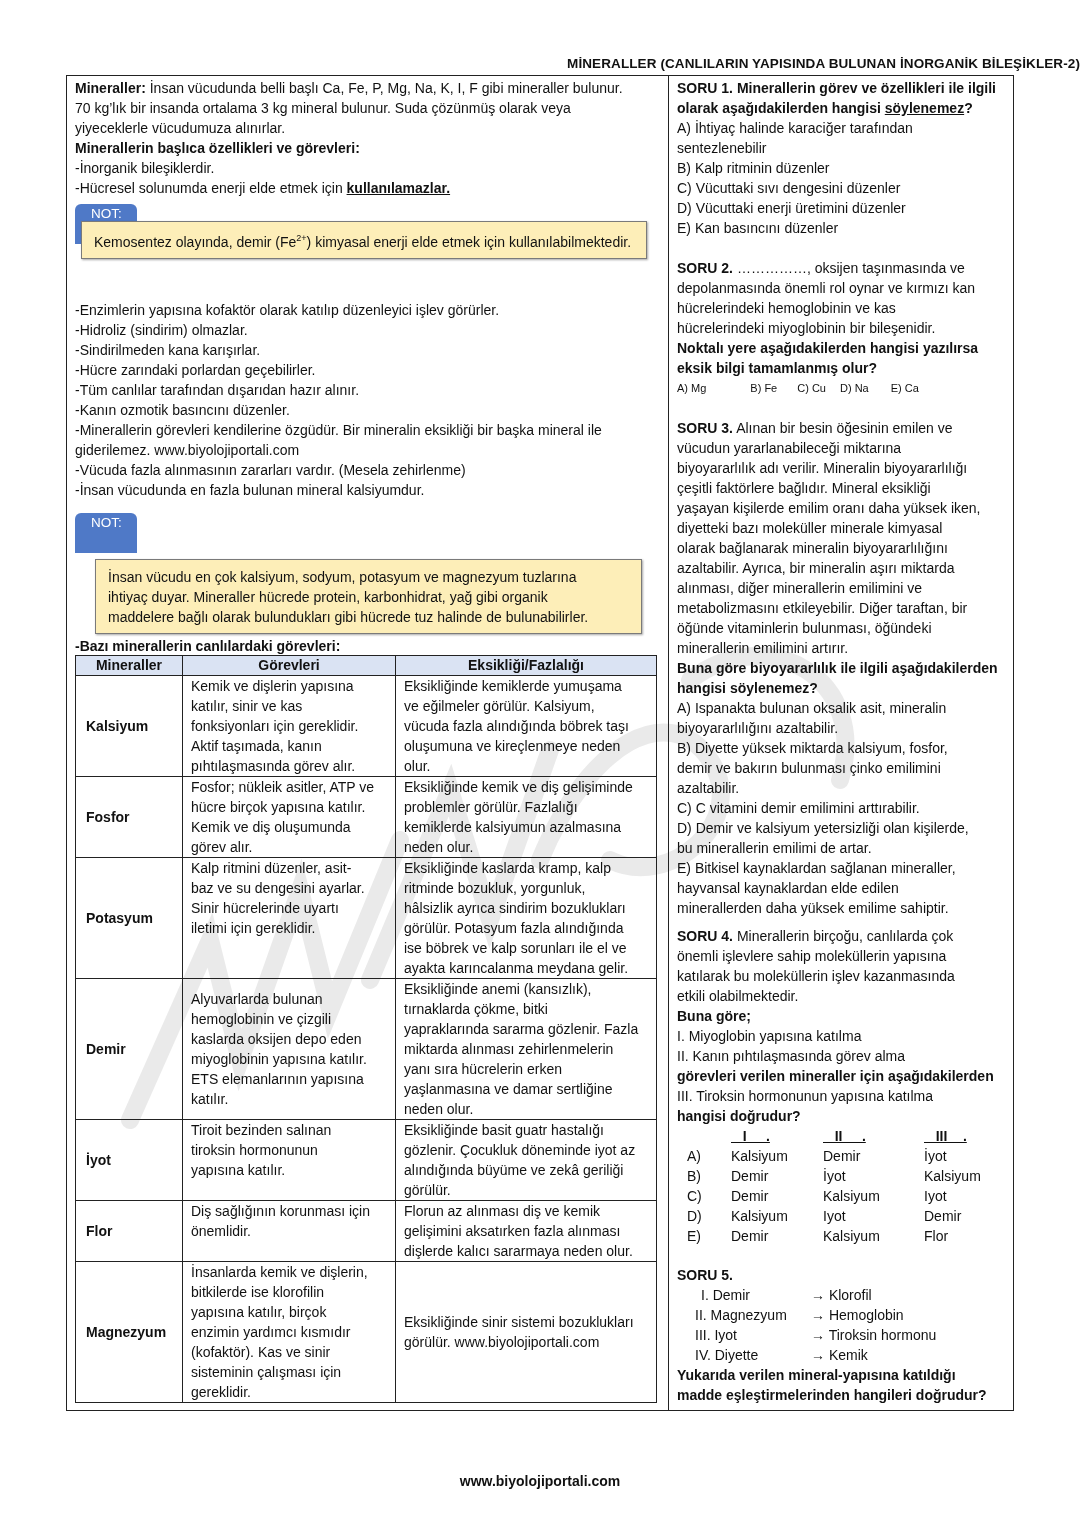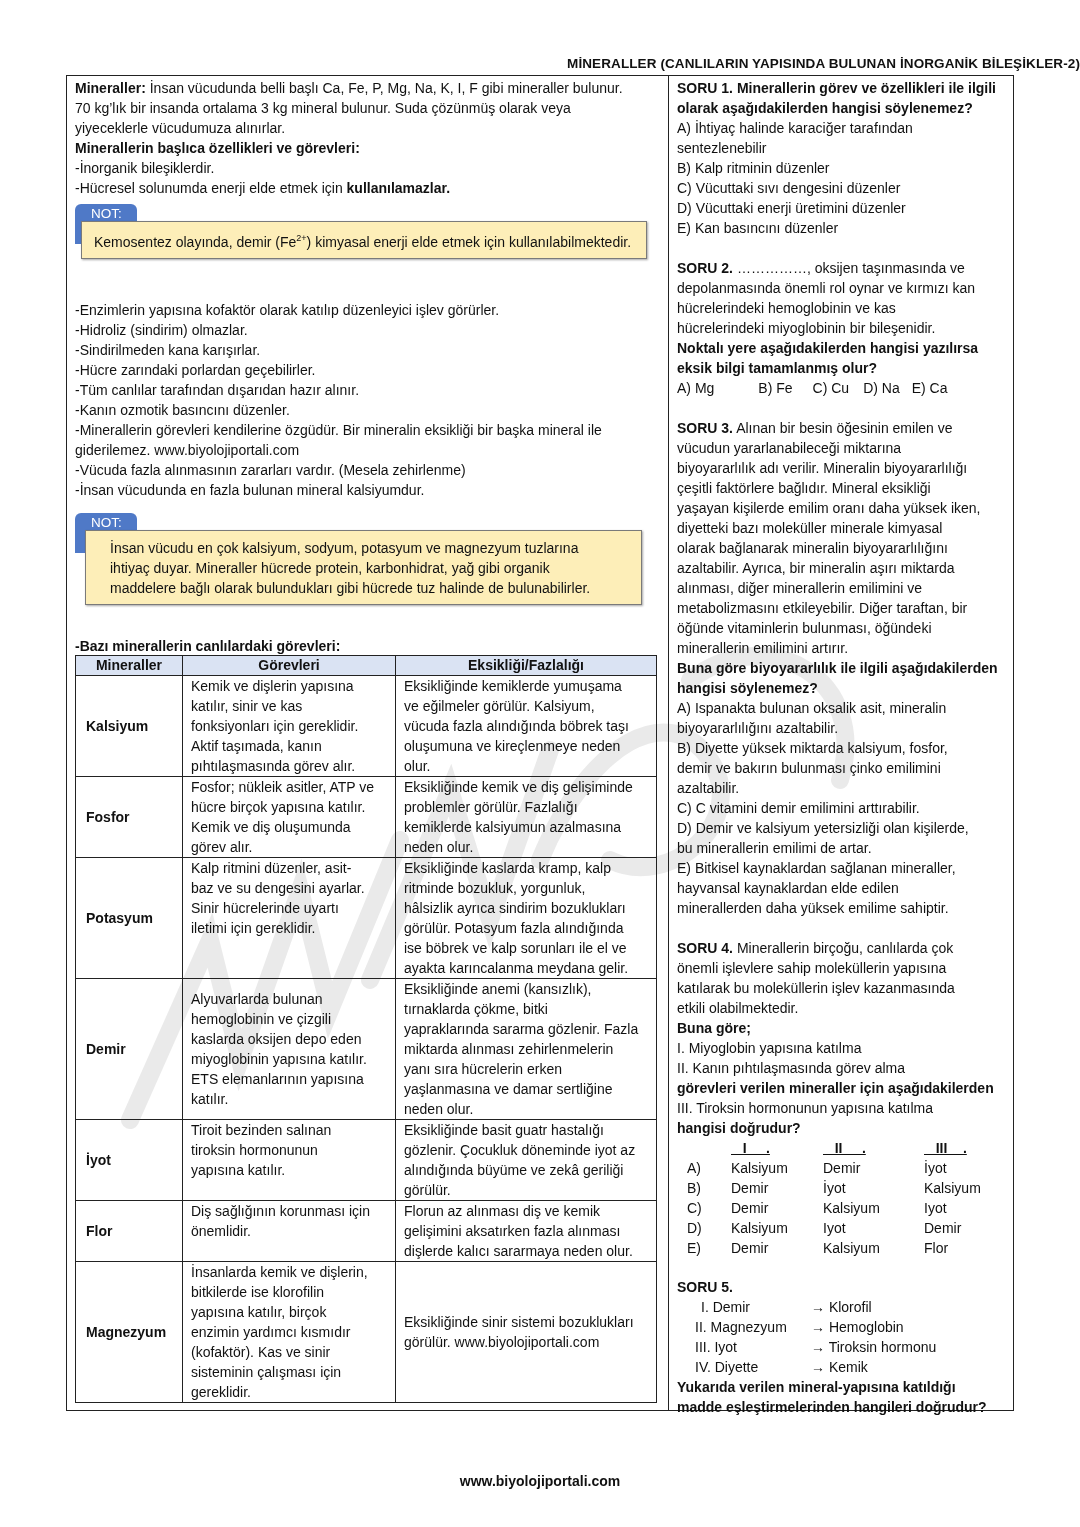--- a/index.html
+++ b/index.html
@@ -22,21 +22,21 @@
   .col-left {
     position: absolute; left: 0; top: 0; width: 602px; height: 100%;
     border-right: 1.5px solid #222; box-sizing: border-box; padding: 2px 8px 0 8px;
   }
   .col-right {
     position: absolute; left: 602px; top: 0; width: 344px; height: 100%;
     box-sizing: border-box; padding: 2px 6px 0 8px;
   }
   .line { font-size: 14px; line-height: 20px; white-space: nowrap; }
   b { font-weight: bold; }
-  .u { }
+  .u { text-decoration: underline; }
   .note {
     position: relative; margin: 8px 18px 0 0; height: 70px;
   }
   .note-tab {
     position: absolute; left: 0; top: 0; width: 62px; height: 40px;
     background: #4f79c7; border-radius: 6px 6px 0 0; color: #fff;
     font-size: 13.5px; padding: 2px 0 0 16px; box-sizing: border-box;
   }
   .note-box {
     position: absolute; left: 6px; top: 17px; right: 0;
@@ -53,21 +53,21 @@
     line-height: 19px; padding: 0; text-align: center;
   }
   table.minerals td {
     border: 1.5px solid #222; vertical-align: middle; line-height: 20px;
     padding: 0 4px 0 8px;
   }
   table.minerals td.name { font-weight: bold; width: 92px; padding-left: 10px; }
   table.minerals td.gorev { width: 200px; }
   td.top { vertical-align: top !important; }
   .q { margin-bottom: 20px; font-size: 14px; line-height: 20px; }
-  .opts-row { display: flex; font-size: 14px; line-height: 20px; }
+  .opts-row { display: flex; font-size: 11px; line-height: 20px; }
   .opts-row span { margin-right: 26px; }
   .q4-grid { display: grid; grid-template-columns: 44px 92px 101px 90px; font-size: 14px; line-height: 20px; padding-left: 10px; }
   .q4-head { text-decoration: underline; text-align: center; font-weight: normal; }
   .q5-items { padding-left: 18px; font-size: 14px; line-height: 20px; }
   .q5-row { display: grid; grid-template-columns: 116px 180px; }
   .footer {
     position: absolute; top: 1473px; left: 0; width: 1080px; text-align: center;
     font-weight: bold; font-size: 14px;
   }
 </style>
@@ -111,21 +111,21 @@
       <div class="line">-Tüm canlılar tarafından dışarıdan hazır alınır.</div>
       <div class="line">-Kanın ozmotik basıncını düzenler.</div>
       <div class="line">-Minerallerin görevleri kendilerine özgüdür. Bir mineralin eksikliği bir başka mineral ile</div>
       <div class="line">giderilemez. www.biyolojiportali.com</div>
       <div class="line">-Vücuda fazla alınmasının zararları vardır. (Mesela zehirlenme)</div>
       <div class="line">-İnsan vücudunda en fazla bulunan mineral kalsiyumdur.</div>
     </div>
 
     <div class="note" style="height:92px; margin-top:13px;">
       <div class="note-tab">NOT:</div>
-      <div class="note-box" style="left:10px; padding-left:24px;">
+      <div class="note-box" style="left:20px; padding-left:12px;margin-top:29px;">
         <div>İnsan vücudu en çok kalsiyum, sodyum, potasyum ve magnezyum tuzlarına</div>
         <div>ihtiyaç duyar. Mineraller hücrede protein, karbonhidrat, yağ gibi organik</div>
         <div>maddelere bağlı olarak bulundukları gibi hücrede tuz halinde de bulunabilirler.</div>
       </div>
     </div>
 
     <div style="height:32px;"></div>
     <div class="line" style="line-height:18px;"><b>-Bazı minerallerin canlılardaki görevleri:</b></div>
 
     <table class="minerals">
@@ -269,26 +269,26 @@
       <div><b>SORU 2.</b><span> ……………, oksijen taşınmasında ve</span></div>
       <div>depolanmasında önemli rol oynar ve kırmızı kan</div>
       <div>hücrelerindeki hemoglobinin ve kas</div>
       <div>hücrelerindeki miyoglobinin bir bileşenidir.</div>
       <div><b>Noktalı yere aşağıdakilerden hangisi yazılırsa</b></div>
       <div><b>eksik bilgi tamamlanmış olur?</b></div>
       <div class="opts-row">
         <span style="margin-right:44px">A) Mg</span>
         <span style="margin-right:20px">B) Fe</span>
         <span style="margin-right:14px">C) Cu</span>
-        <span style="margin-right:12px">D) Na</span>
+        <span style="margin-right:22px">D) Na</span>
         <span>E) Ca</span>
       </div>
     </div>
 
-    <div class="q" style="margin-bottom:20px;">
+    <div class="q" style="margin-bottom:8px;">
       <div><b>SORU 3.</b><span> Alınan bir besin öğesinin emilen ve</span></div>
       <div id="q3-stem">
           <div>vücudun yararlanabileceği miktarına</div>
           <div>biyoyararlılık adı verilir. Mineralin biyoyararlılığı</div>
           <div>çeşitli faktörlere bağlıdır. Mineral eksikliği</div>
           <div>yaşayan kişilerde emilim oranı daha yüksek iken,</div>
           <div>diyetteki bazı moleküller minerale kimyasal</div>
           <div>olarak bağlanarak mineralin biyoyararlılığını</div>
           <div>azaltabilir. Ayrıca, bir mineralin aşırı miktarda</div>
           <div>alınması, diğer minerallerin emilimini ve</div>

